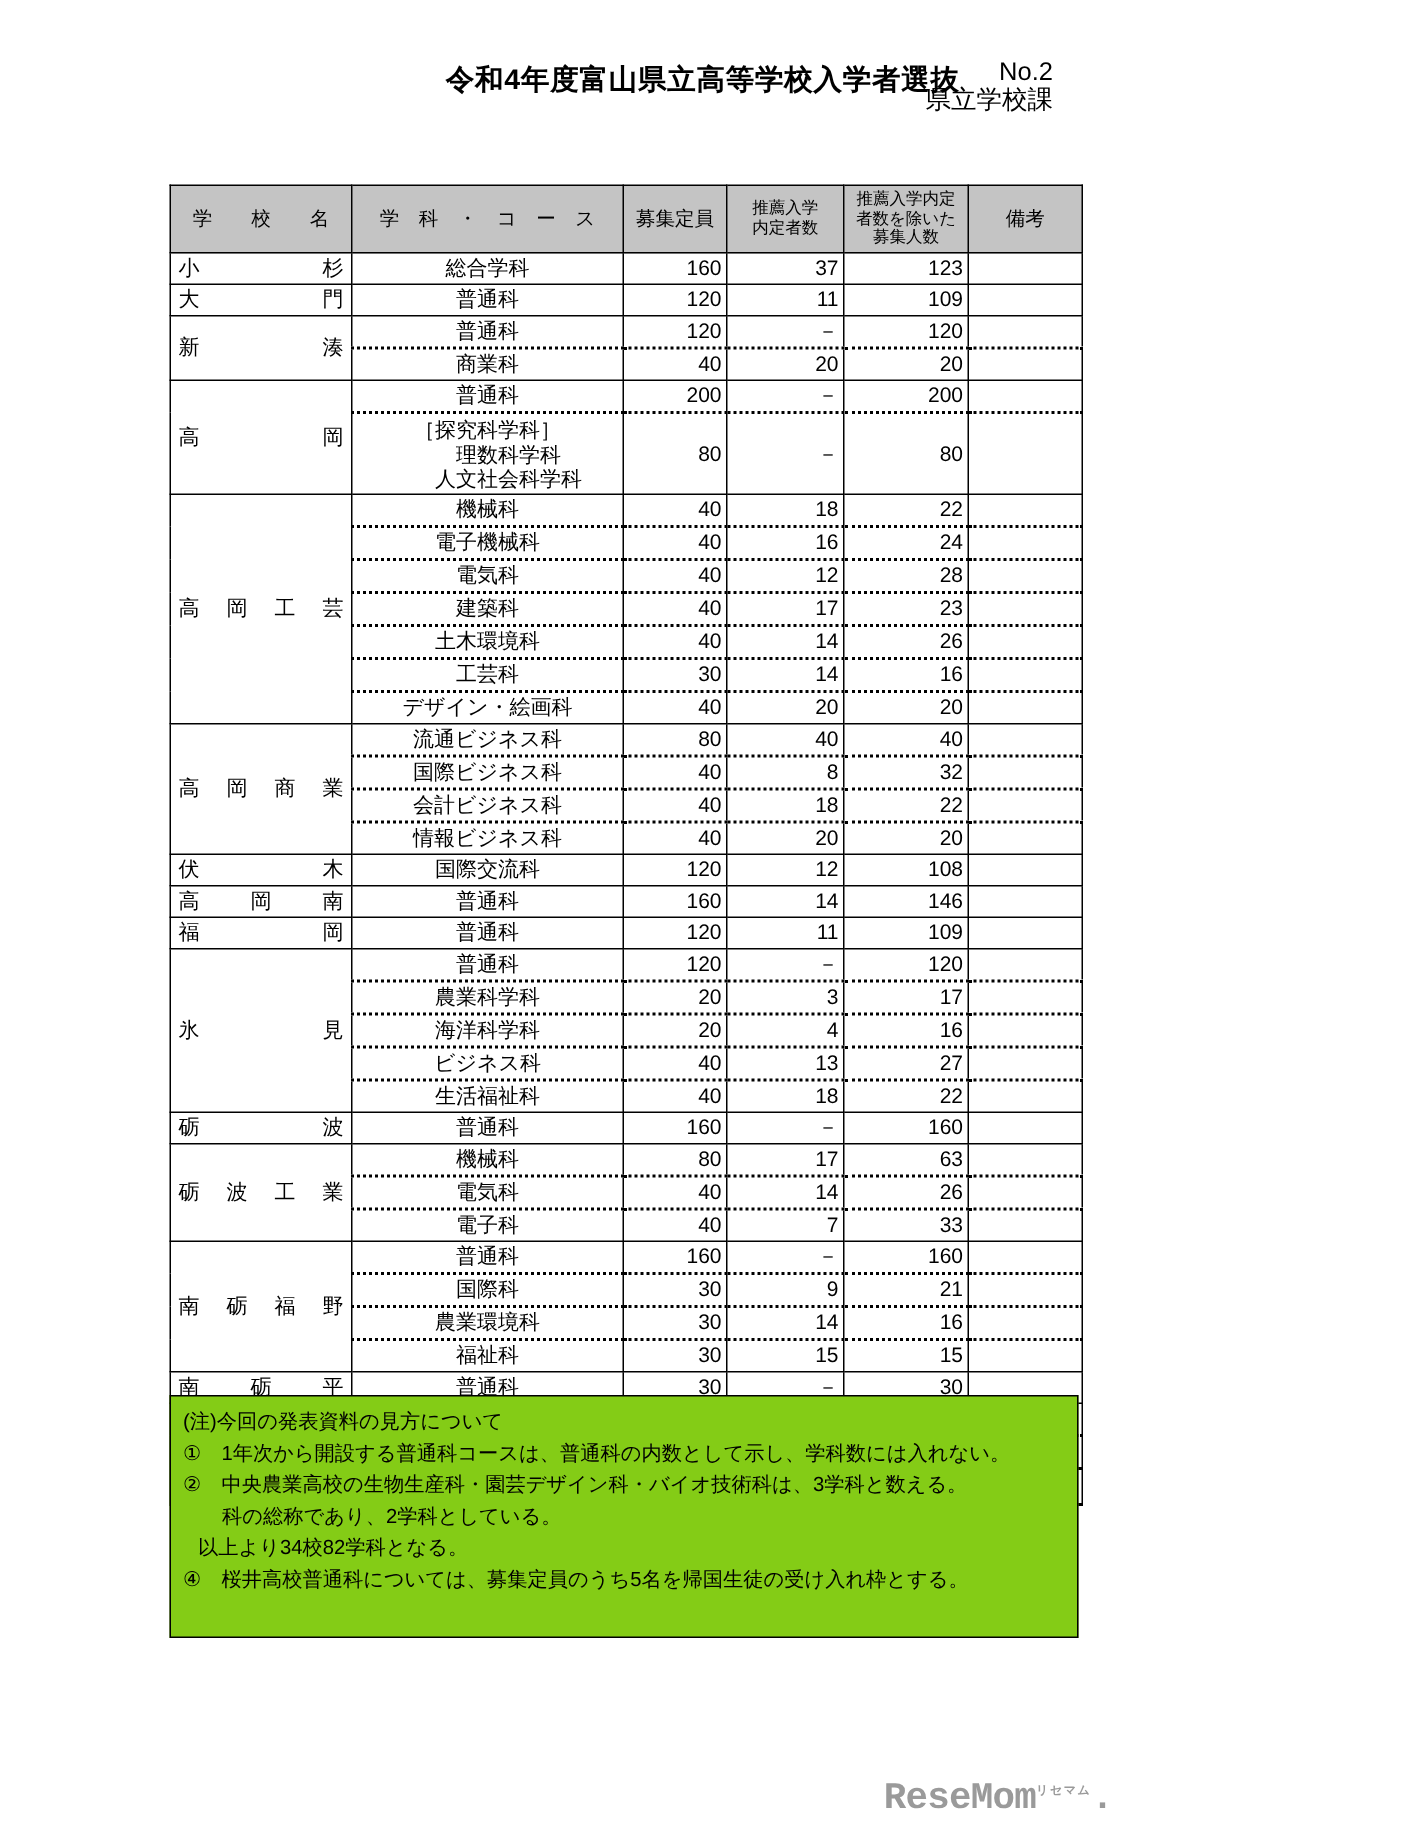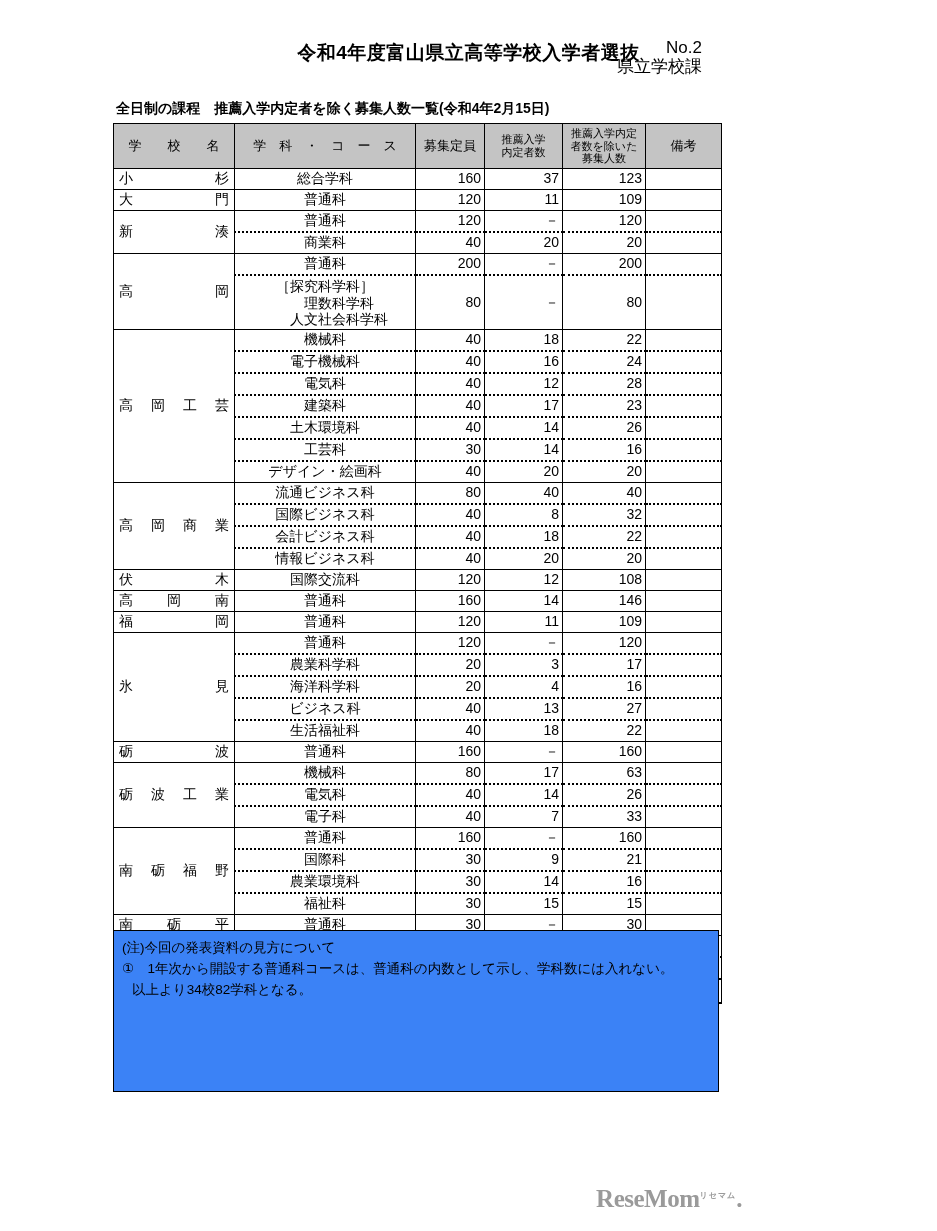--- a/index.html
+++ b/index.html
@@ -84,49 +84,48 @@
   
   tr.total td{border-top:2px solid #000;height:22px;font-size:14.5px;}
   tr.total td.course{text-align:center;font-size:15px;}
 
   
   tbody tr:last-child td{border-bottom:2px solid #000;}
 
   
   .notes{
     position:absolute;left:113px;top:930px;width:606px;height:162px;
-    border:1px solid #000;background:#3b82f6;
+    border:1px solid #000;background:#84cc16;
     font-size:13.5px;line-height:21px;
     padding:6px 8px 0 8px;box-sizing:border-box;
   }
   .notes .ln{white-space:nowrap;}
   .notes .ind{padding-left:26px;}
   .notes .ind2{padding-left:10px;}
 
   
   .wm{
     position:absolute;right:18px;bottom:18px;
     font-size:25px;font-weight:bold;color:#9a9a9a;
-    font-family:Liberation Serif, serif;letter-spacing:-0.5px;
+    font-family:Liberation Mono, monospace;letter-spacing:-0.5px;
   }
   .wm sup{font-size:8px;vertical-align:super;letter-spacing:1px;}
 </style>
 </head>
 <body>
 
 <div class="page">
 
   <div class="doc-title">令和4年度富山県立高等学校入学者選抜</div>
 
   <div class="corner">
     <div>No.2</div>
     <div>県立学校課</div>
   </div>
 
-  <div class="subtitle">全日制の課程　推薦入学内定者を除く募集人数一覧(令和4年2月15日)</div>
 
   <div class="tbl-wrap">
     <table class="main">
       <colgroup>
         <col class="c-school">
           <col class="c-course">
           <col class="c-cap">
         <col class="c-rec">
           <col class="c-rem">
           <col class="c-note">
@@ -519,21 +518,24 @@
             <td class="note"></td>
           </tr>
         </tbody>
     </table>
   </div>
 
   <div class="notes">
     <div class="ln">(注)今回の発表資料の見方について</div>
     <div id="notes-lines">
         <div class="ln">①　1年次から開設する普通科コースは、普通科の内数として示し、学科数には入れない。</div>
+        <div class="ln">②　中央農業高校の生物生産科・園芸デザイン科・バイオ技術科は、3学科と数える。</div>
+        <div class="ln ind">科の総称であり、2学科としている。</div>
         <div class="ln ind2">以上より34校82学科となる。</div>
+        <div class="ln">④　桜井高校普通科については、募集定員のうち5名を帰国生徒の受け入れ枠とする。</div>
       </div>
   </div>
 
   <div class="wm">
     <span>ReseMom</span><sup>リセマム</sup><span>.</span>
   </div>
 
 </div>
 
 </body></html>

